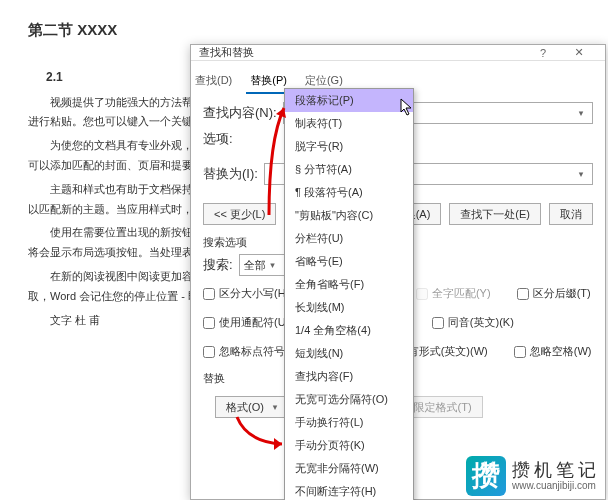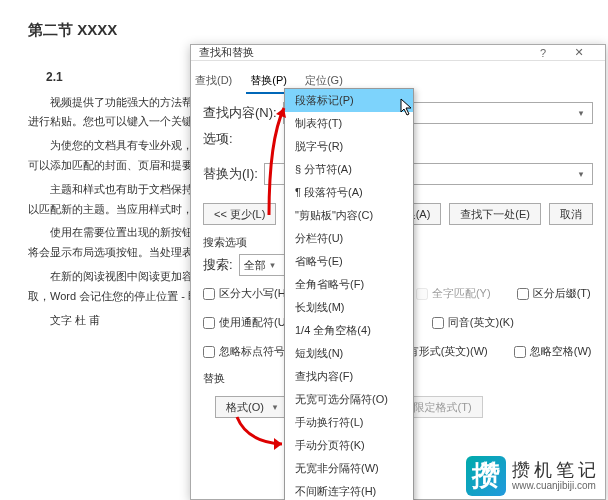--- a/index.html
+++ b/index.html
@@ -23,21 +23,21 @@
 .btnrow{display:flex;gap:8px;padding:4px 12px 6px;align-items:center}
 .btn{height:22px;border:1px solid #aaa;background:#f6f6f6;padding:0 10px;font-size:11px;display:flex;align-items:center;gap:4px}
 .btn.disabled{color:#999;border-color:#ccc}
 .sec{padding:4px 12px;font-size:11px}
 .options{display:flex;flex-wrap:wrap;gap:14px 26px;padding:4px 12px 8px}
 .ck{display:flex;align-items:center;gap:4px;font-size:11px}
 .ck input{width:12px;height:12px}
 .bottombar{display:flex;padding:6px 24px;align-items:center}
 .dropdown{position:absolute;top:88px;left:284px;width:130px;background:#fff;border:1px solid #999;box-shadow:2px 2px 6px rgba(0,0,0,.25);z-index:5}
 .dd-item{padding:4px 10px;font-size:11px;white-space:nowrap}
-.dd-item.hi{background:#7dd3fc}
+.dd-item.hi{background:#c4b5fd}
 .arrow{position:absolute;z-index:6}
 .arrow svg{display:block}
 .cursor{position:absolute;top:98px;left:400px;z-index:7}
 .logo{position:absolute;bottom:4px;right:8px;display:flex;align-items:center;gap:6px;z-index:8}
 .logo-ico{width:40px;height:40px;background:linear-gradient(135deg,#0aa 0%,#29d 100%);border-radius:6px;display:flex;align-items:center;justify-content:center;color:#fff;font-size:28px;font-weight:700}
 .logo-txt{display:flex;flex-direction:column;line-height:1.1}
 .logo-txt .a{font-size:18px;font-weight:400;letter-spacing:4px}
 .logo-txt .b{font-size:10px;color:#666}
 </style>
 </head>

